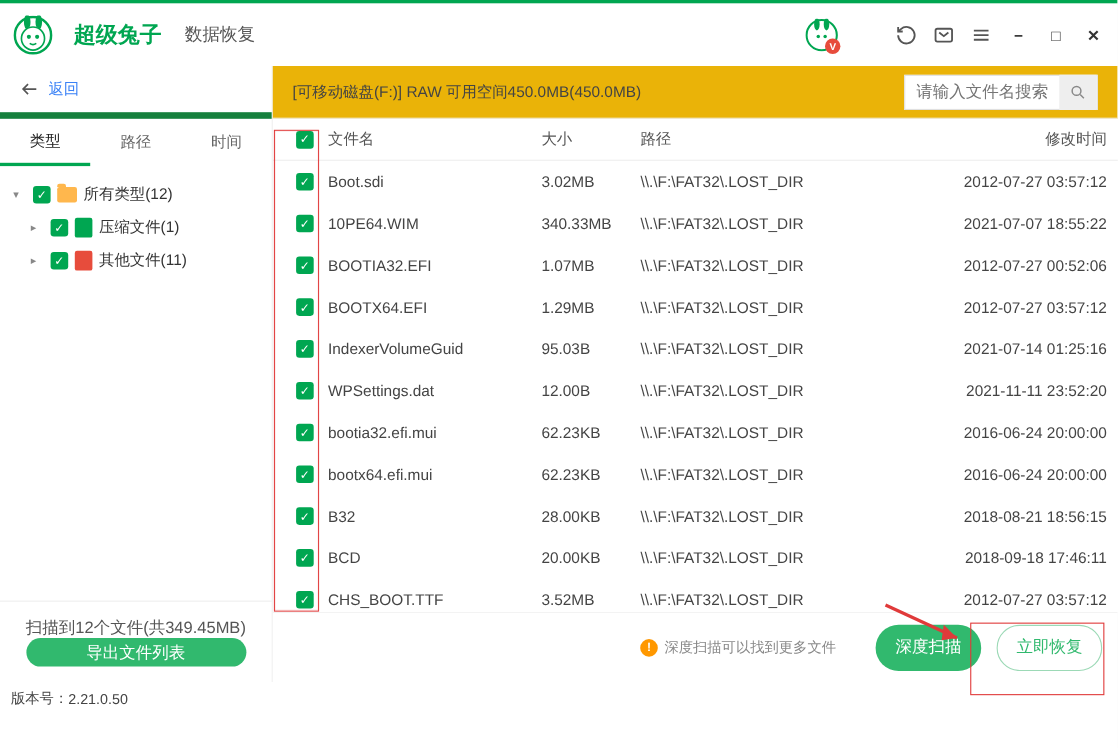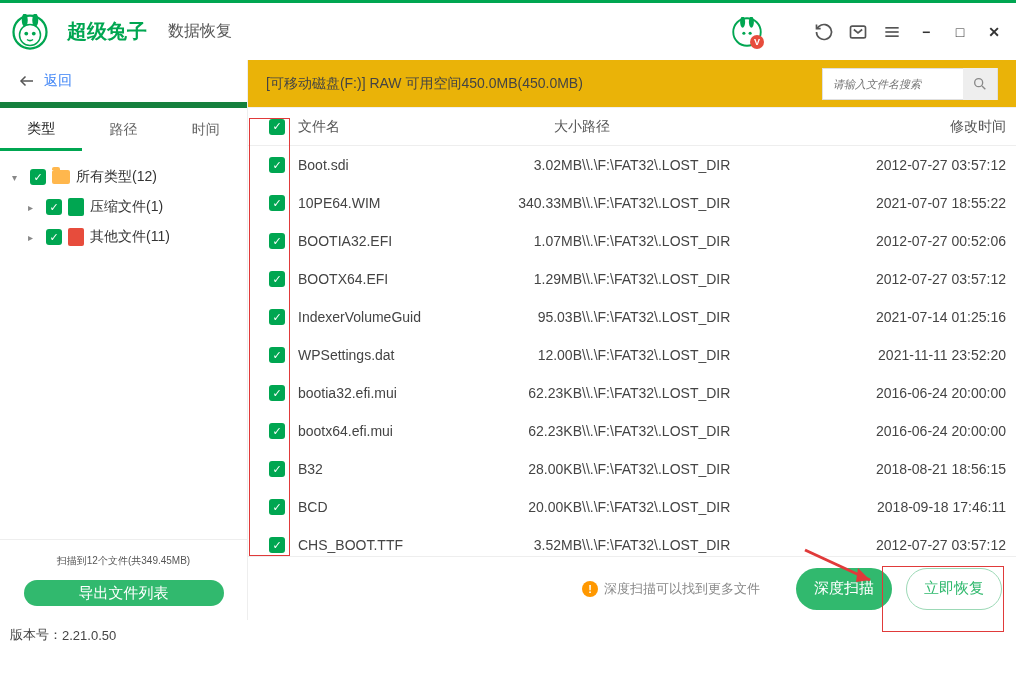--- a/index.html
+++ b/index.html
@@ -21,34 +21,34 @@
   .tree-node { display:flex; align-items:center; gap:6px; padding:6px 4px; cursor:pointer;}
   .tree-node .toggle { width:12px; color:#888; font-size:10px;}
   .tree-node.indent { padding-left:20px;}
   .chk { width:16px; height:16px; border-radius:3px; background:#00a651; color:#fff; display:flex; align-items:center; justify-content:center; font-size:11px; flex-shrink:0;}
   .folder-ico { width:18px; height:14px; background:#ffb74d; border-radius:2px; position:relative; flex-shrink:0;}
   .folder-ico::before{content:'';position:absolute;top:-3px;left:0;width:8px;height:3px;background:#ffb74d;border-radius:2px 2px 0 0;}
   .file-ico { width:16px; height:18px; border-radius:2px; flex-shrink:0;}
   .file-ico.green{ background:#00a651;}
   .file-ico.red{ background:#e74c3c;}
   .sidebar-footer{ padding:14px; border-top:1px solid #eee;}
-  .scan-info{ text-align:center; color:#555; font-size:10px; margin-bottom:12px;}
+  .scan-info{ text-align:center; color:#555; font-size:15px; }
   .export-btn{ width:200px; margin:0 auto; display:block; background:#31b96e; color:#fff; border:none; border-radius:22px; height:26px; font-size:15px; cursor:pointer;}
   .content{ flex:1; display:flex; flex-direction:column; background:#fafafa;}
   .content-head{ height:48px; display:flex; align-items:center; padding:0 18px; justify-content:space-between; background:#eab308; border-bottom:1px solid #f0f0f0;}
   .drive-info{ color:#444;}
   .search-wrap{ display:flex; align-items:center; border:1px solid #e0e0e0; height:32px; background:#fff;}
-  .search-input{ border:none; outline:none; padding:0 10px; width:140px; font-size:11px; background:transparent;font-style:italic;}
+  .search-input{ border:none; outline:none; padding:0 10px; width:140px; font-size:15px; background:transparent;}
   .search-btn{ width:34px; height:32px; background:#eee; border:none; cursor:pointer; color:#777; display:flex; align-items:center; justify-content:center;}
   .table{ flex:1; overflow:auto; background:#fff;}
   .thead,.trow{ display:flex; align-items:center; height:38px; padding:0 8px;}
   .thead{ border-bottom:1px solid #eee; color:#555;}
   .col-chk{ width:42px; display:flex; justify-content:center;}
   .col-name{ width:194px;}
-  .col-size{ width:90px;text-align:right;}
+  .col-size{ width:90px;}
   .col-path{ width:264px;}
   .col-time{ width:160px; text-align:right;}
   .trow{ color:#444;}
   .highlight-col{ position:absolute; border:1.5px solid #e03a3a; pointer-events:none;}
   .bottom-bar{ height:64px; border-top:1px solid #eee; display:flex; align-items:center; justify-content:flex-end; padding:0 14px; gap:14px; background:#fff; position:relative;}
   .hint{ display:flex; align-items:center; gap:6px; color:#888; font-size:13px; margin-right:auto; margin-left:320px;}
   .hint-ico{ width:16px;height:16px;border-radius:50%;background:#ff9800;color:#fff;display:flex;align-items:center;justify-content:center;font-size:11px;font-weight:bold;}
   .btn-deep{ background:#31b96e; color:#fff; border:none; border-radius:22px; height:42px; width:96px; font-size:15px; cursor:pointer;}
   .btn-rec{ background:#fff; color:#31b96e; border:1px solid #9cd9b6; border-radius:22px; height:42px; width:96px; font-size:15px; cursor:pointer;}
   .highlight-btn{ position:absolute; border:1.5px solid #e03a3a; pointer-events:none;}

